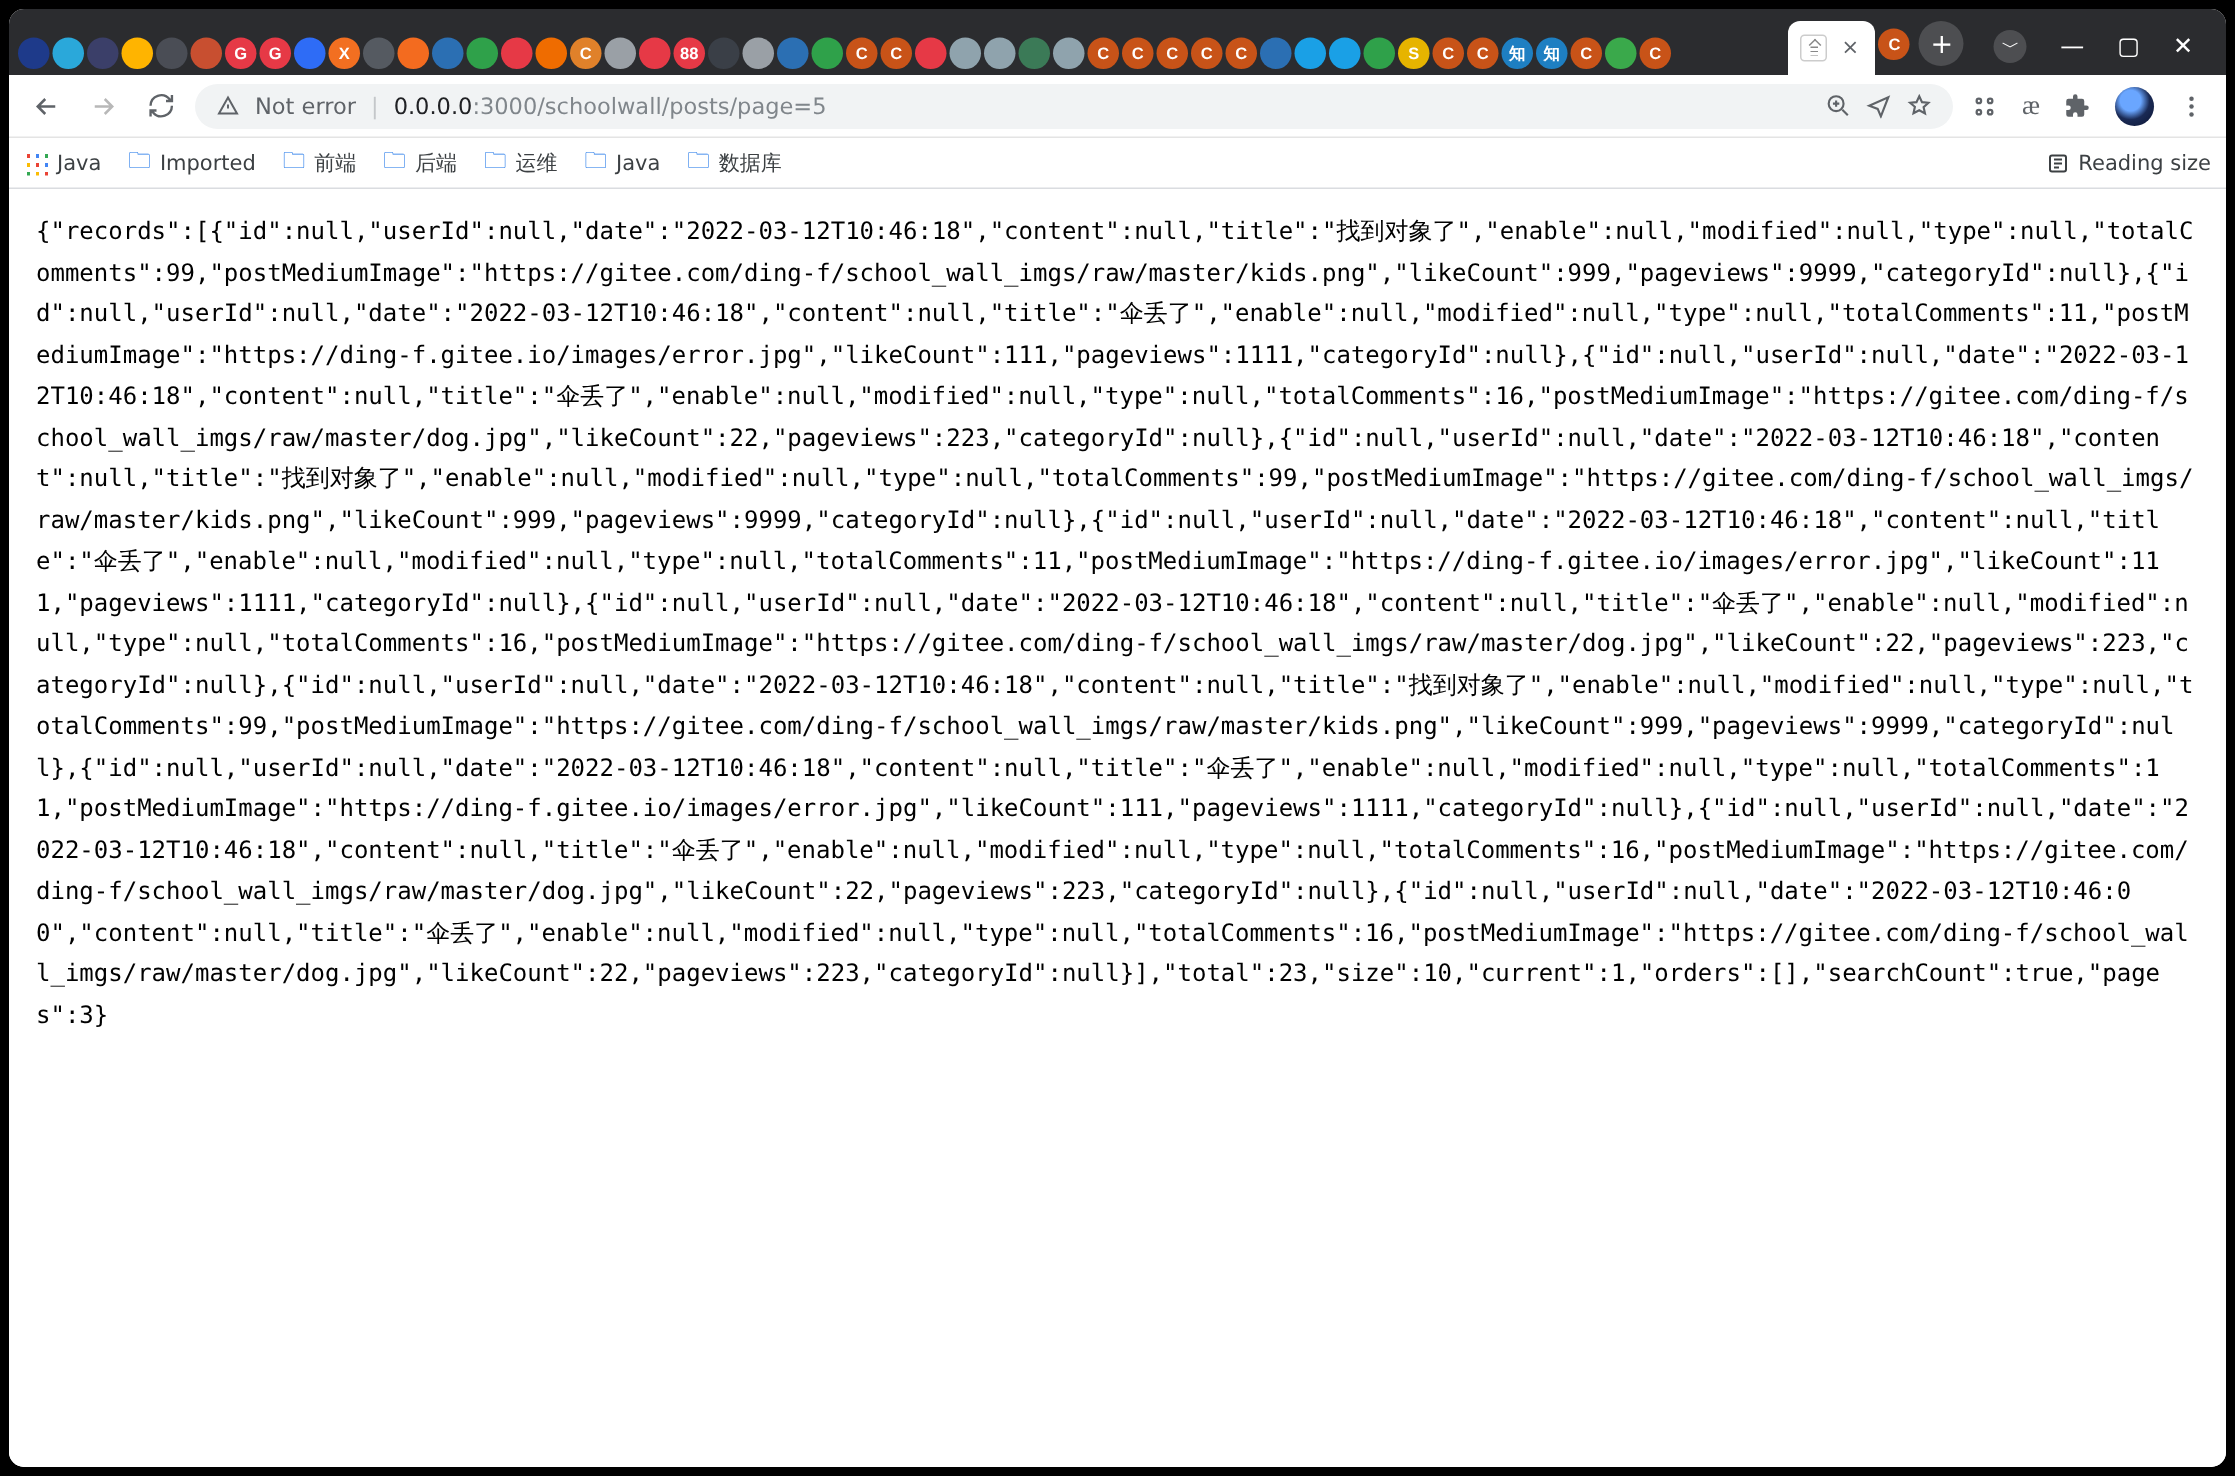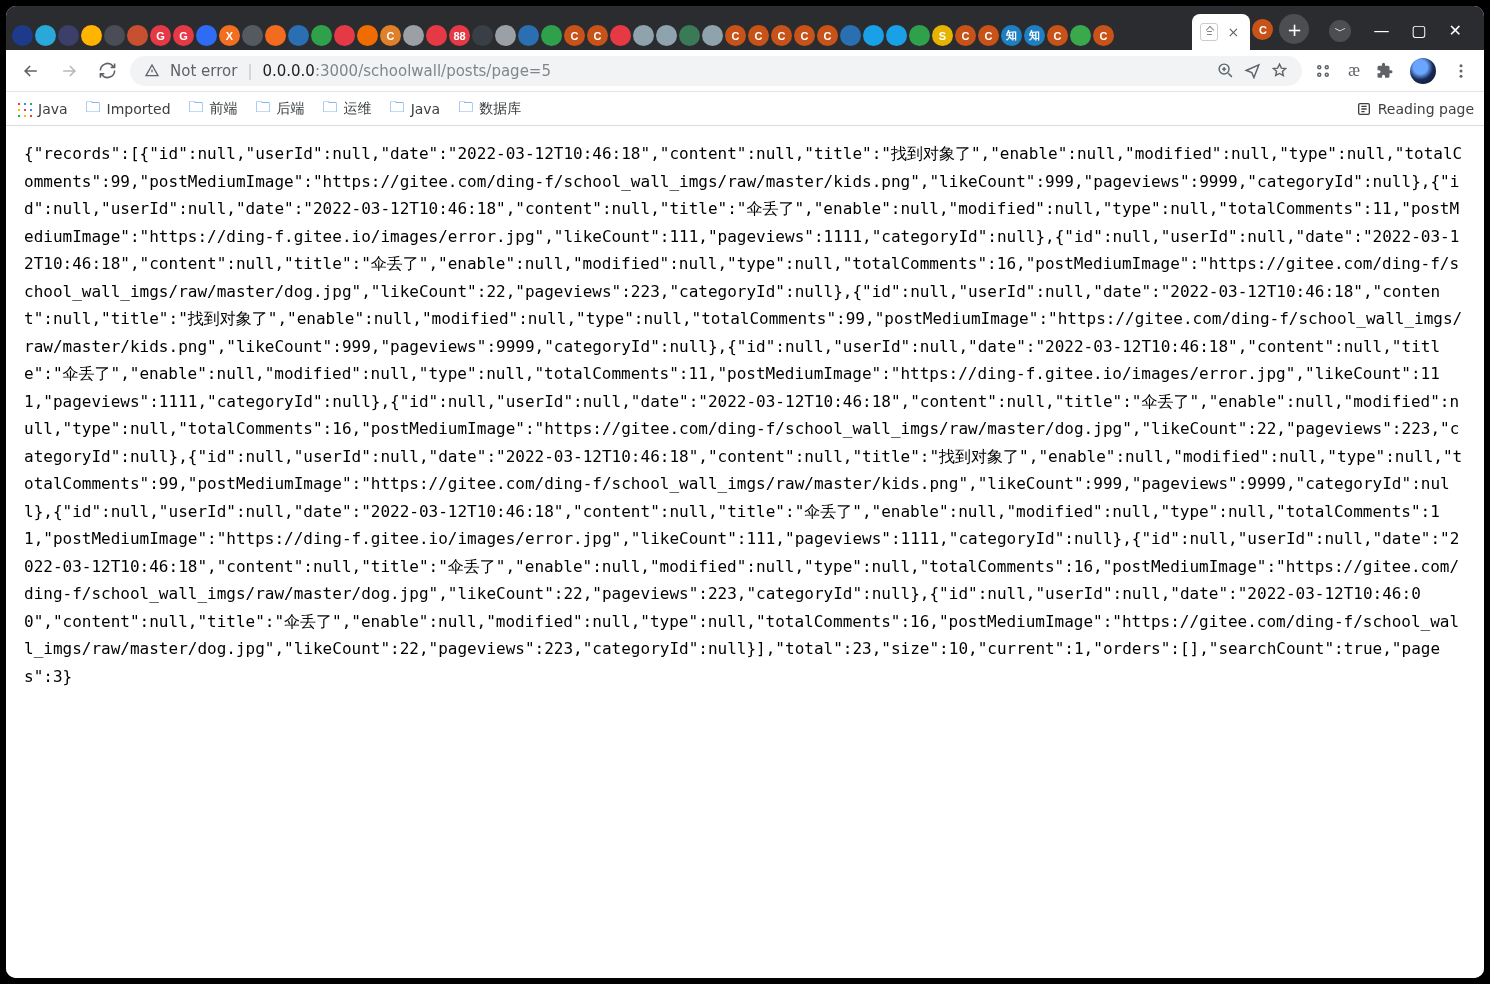--- a/index.html
+++ b/index.html
@@ -228,21 +228,21 @@
             <span>数据库</span>
           </div></div>
       <div class="spacer"></div>
       <div class="reading-list">
         <span>
           <svg width="16" height="16" viewBox="0 0 24 24" fill="none" stroke="currentColor" stroke-width="2">
               <rect x="4" y="4" width="16" height="16" rx="2"></rect>
               <path d="M8 8h8M8 12h8M8 16h5"></path>
             </svg>
         </span>
-        <span>Reading page</span>
+        <span>Reading size</span>
       </div>
     </div>
 
     <div class="page">
       <pre id="json-body">{"records":[{"id":null,"userId":null,"date":"2022-03-12T10:46:18","content":null,"title":"找到对象了","enable":null,"modified":null,"type":null,"totalComments":99,"postMediumImage":"https://gitee.com/ding-f/school_wall_imgs/raw/master/kids.png","likeCount":999,"pageviews":9999,"categoryId":null},{"id":null,"userId":null,"date":"2022-03-12T10:46:18","content":null,"title":"伞丢了","enable":null,"modified":null,"type":null,"totalComments":11,"postMediumImage":"https://ding-f.gitee.io/images/error.jpg","likeCount":111,"pageviews":1111,"categoryId":null},{"id":null,"userId":null,"date":"2022-03-12T10:46:18","content":null,"title":"伞丢了","enable":null,"modified":null,"type":null,"totalComments":16,"postMediumImage":"https://gitee.com/ding-f/school_wall_imgs/raw/master/dog.jpg","likeCount":22,"pageviews":223,"categoryId":null},{"id":null,"userId":null,"date":"2022-03-12T10:46:18","content":null,"title":"找到对象了","enable":null,"modified":null,"type":null,"totalComments":99,"postMediumImage":"https://gitee.com/ding-f/school_wall_imgs/raw/master/kids.png","likeCount":999,"pageviews":9999,"categoryId":null},{"id":null,"userId":null,"date":"2022-03-12T10:46:18","content":null,"title":"伞丢了","enable":null,"modified":null,"type":null,"totalComments":11,"postMediumImage":"https://ding-f.gitee.io/images/error.jpg","likeCount":111,"pageviews":1111,"categoryId":null},{"id":null,"userId":null,"date":"2022-03-12T10:46:18","content":null,"title":"伞丢了","enable":null,"modified":null,"type":null,"totalComments":16,"postMediumImage":"https://gitee.com/ding-f/school_wall_imgs/raw/master/dog.jpg","likeCount":22,"pageviews":223,"categoryId":null},{"id":null,"userId":null,"date":"2022-03-12T10:46:18","content":null,"title":"找到对象了","enable":null,"modified":null,"type":null,"totalComments":99,"postMediumImage":"https://gitee.com/ding-f/school_wall_imgs/raw/master/kids.png","likeCount":999,"pageviews":9999,"categoryId":null},{"id":null,"userId":null,"date":"2022-03-12T10:46:18","content":null,"title":"伞丢了","enable":null,"modified":null,"type":null,"totalComments":11,"postMediumImage":"https://ding-f.gitee.io/images/error.jpg","likeCount":111,"pageviews":1111,"categoryId":null},{"id":null,"userId":null,"date":"2022-03-12T10:46:18","content":null,"title":"伞丢了","enable":null,"modified":null,"type":null,"totalComments":16,"postMediumImage":"https://gitee.com/ding-f/school_wall_imgs/raw/master/dog.jpg","likeCount":22,"pageviews":223,"categoryId":null},{"id":null,"userId":null,"date":"2022-03-12T10:46:00","content":null,"title":"伞丢了","enable":null,"modified":null,"type":null,"totalComments":16,"postMediumImage":"https://gitee.com/ding-f/school_wall_imgs/raw/master/dog.jpg","likeCount":22,"pageviews":223,"categoryId":null}],"total":23,"size":10,"current":1,"orders":[],"searchCount":true,"pages":3}</pre>
     </div>
 
   </div>
 </div>
 

